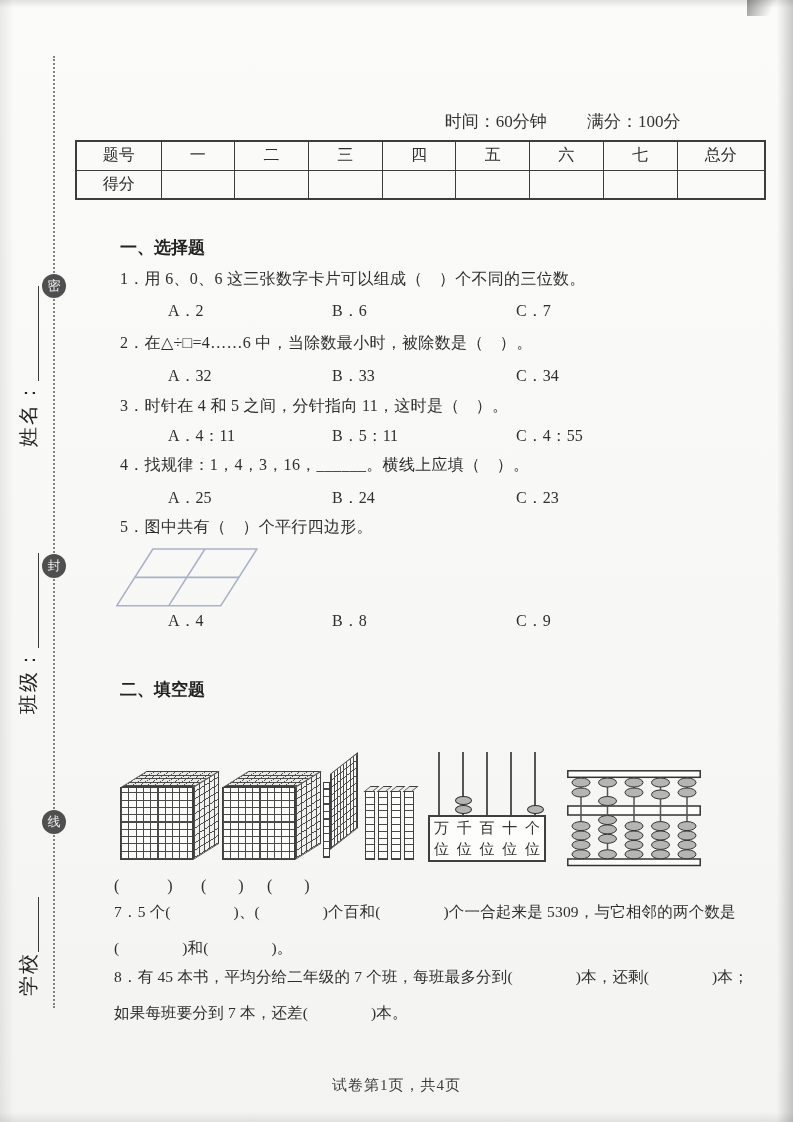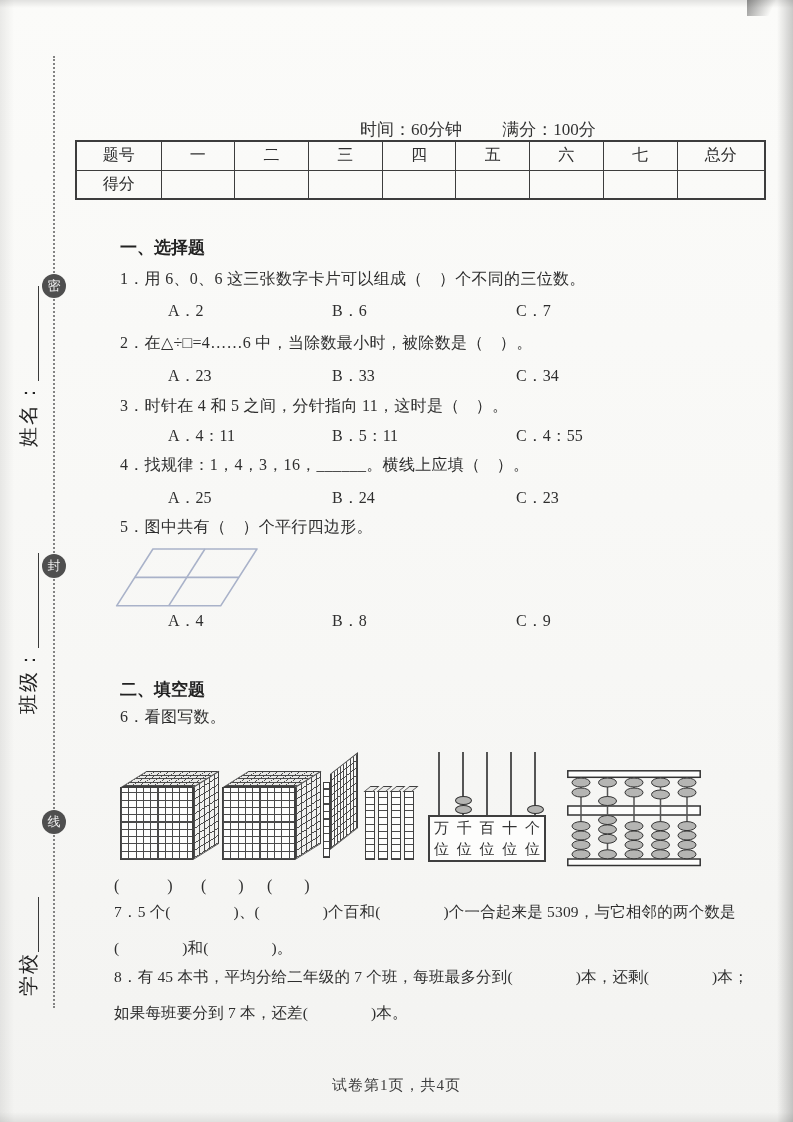--- a/index.html
+++ b/index.html
@@ -31,22 +31,22 @@
   .rot .sline { display:inline-block; border-bottom:1.6px solid #3a3a3a; height:1.1em; }
   .rot-name   { width:170px; left:-57px; top:348px; }
   .rot-class  { width:170px; left:-57px; top:615px; }
   .rot-school { width:102px; left:-23px; top:931px; }
   .rot-name .sline, .rot-class .sline { width:95px; }
   .rot-school .sline { width:55px; }
 
   
   .title { position:absolute; top:52px; left:80px; width:665px; text-align:center;
     font-size:37px; font-weight:bold; letter-spacing:1px; color:#141414; }
-  .meta { position:absolute; top:110px; left:360px; width:405px; text-align:left;
-    font-size:17px; color:#333;margin-top:8px; }
+  .meta { position:absolute; top:110px; left:360px; width:405px; text-align:center;
+    font-size:17px; color:#333; }
   .meta .gap { margin-left:36px; }
 
   
   .score-table { position:absolute; top:140px; left:75px; width:691px;
     border-collapse:collapse; table-layout:fixed; }
   .score-table td { border:1.5px solid #3d3d3d; height:29px; text-align:center;
     font-size:16px; color:#2e2e2e; }
   .score-table { border:2.5px solid #3d3d3d; }
   .score-table .c0 { width:85px; } .score-table .c8 { width:88px; }
 
@@ -178,21 +178,21 @@
 
   <div class="qline" style="top:269px">1．用 6、0、6 这三张数字卡片可以组成（　）个不同的三位数。</div>
   <div class="optrow" style="top:301px">
     <span class="oa">A．2</span>
     <span class="ob">B．6</span>
     <span class="oc">C．7</span>
   </div>
 
   <div class="qline" style="top:333px">2．在△÷□=4……6 中，当除数最小时，被除数是（　）。</div>
   <div class="optrow" style="top:366px">
-    <span class="oa">A．23</span>
+    <span class="oa">A．32</span>
     <span class="ob">B．33</span>
     <span class="oc">C．34</span>
   </div>
 
   <div class="qline" style="top:396px">3．时针在 4 和 5 之间，分针指向 11，这时是（　）。</div>
   <div class="optrow" style="top:426px">
     <span class="oa">A．4：11</span>
     <span class="ob">B．5：11</span>
     <span class="oc">C．4：55</span>
   </div>
@@ -212,21 +212,20 @@
       <path d="M18,27.5 L104,27.5"></path>
     </g>
   </svg>
   <div class="optrow" style="top:611px">
     <span class="oa">A．4</span>
     <span class="ob">B．8</span>
     <span class="oc">C．9</span>
   </div>
 
   <div class="h-sec" style="top:678px">二、填空题</div>
-  <div class="qline" style="top:707px">6．看图写数。</div>
 
   <div class="cube cube1">
     <div class="top"></div>
     <div class="front"></div>
     <div class="side"></div>
   </div>
   <div class="cube cube2">
     <div class="top"></div>
     <div class="front"></div>
     <div class="side"></div>

